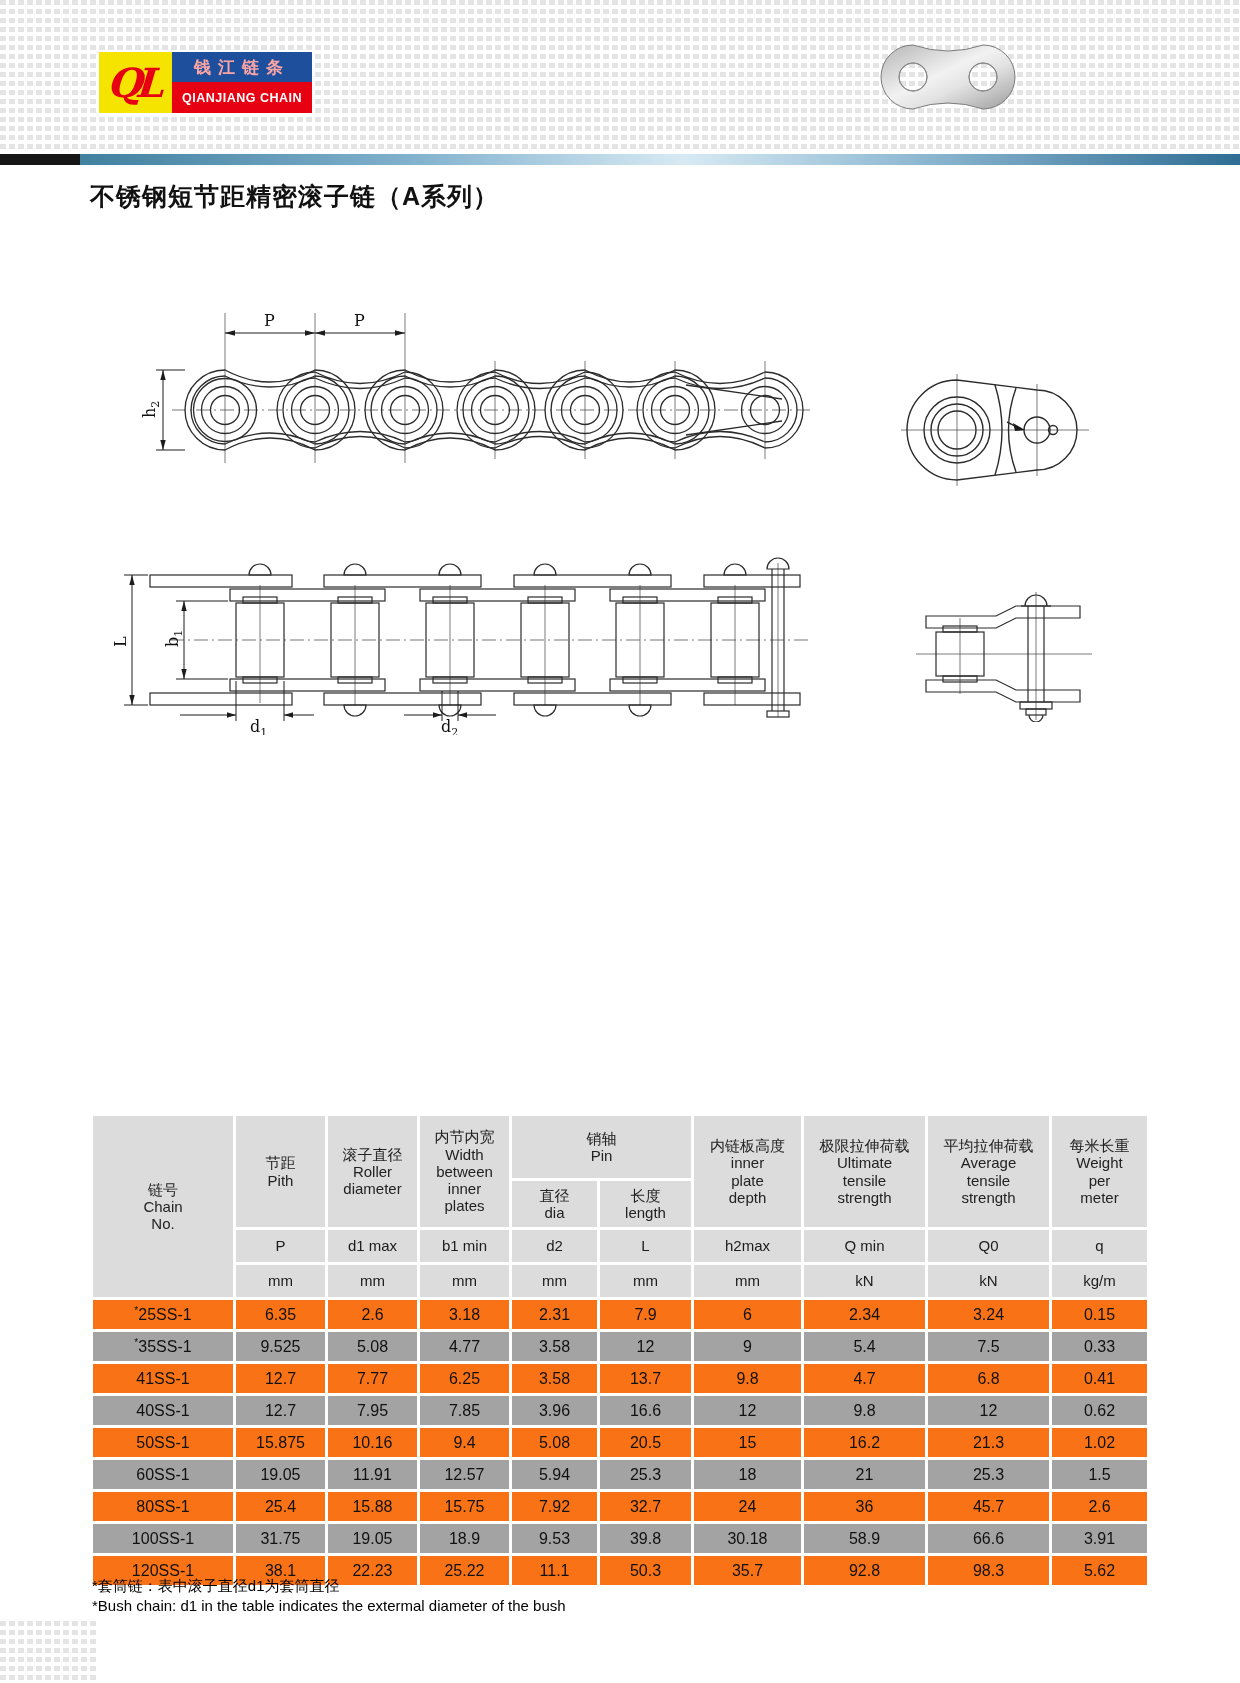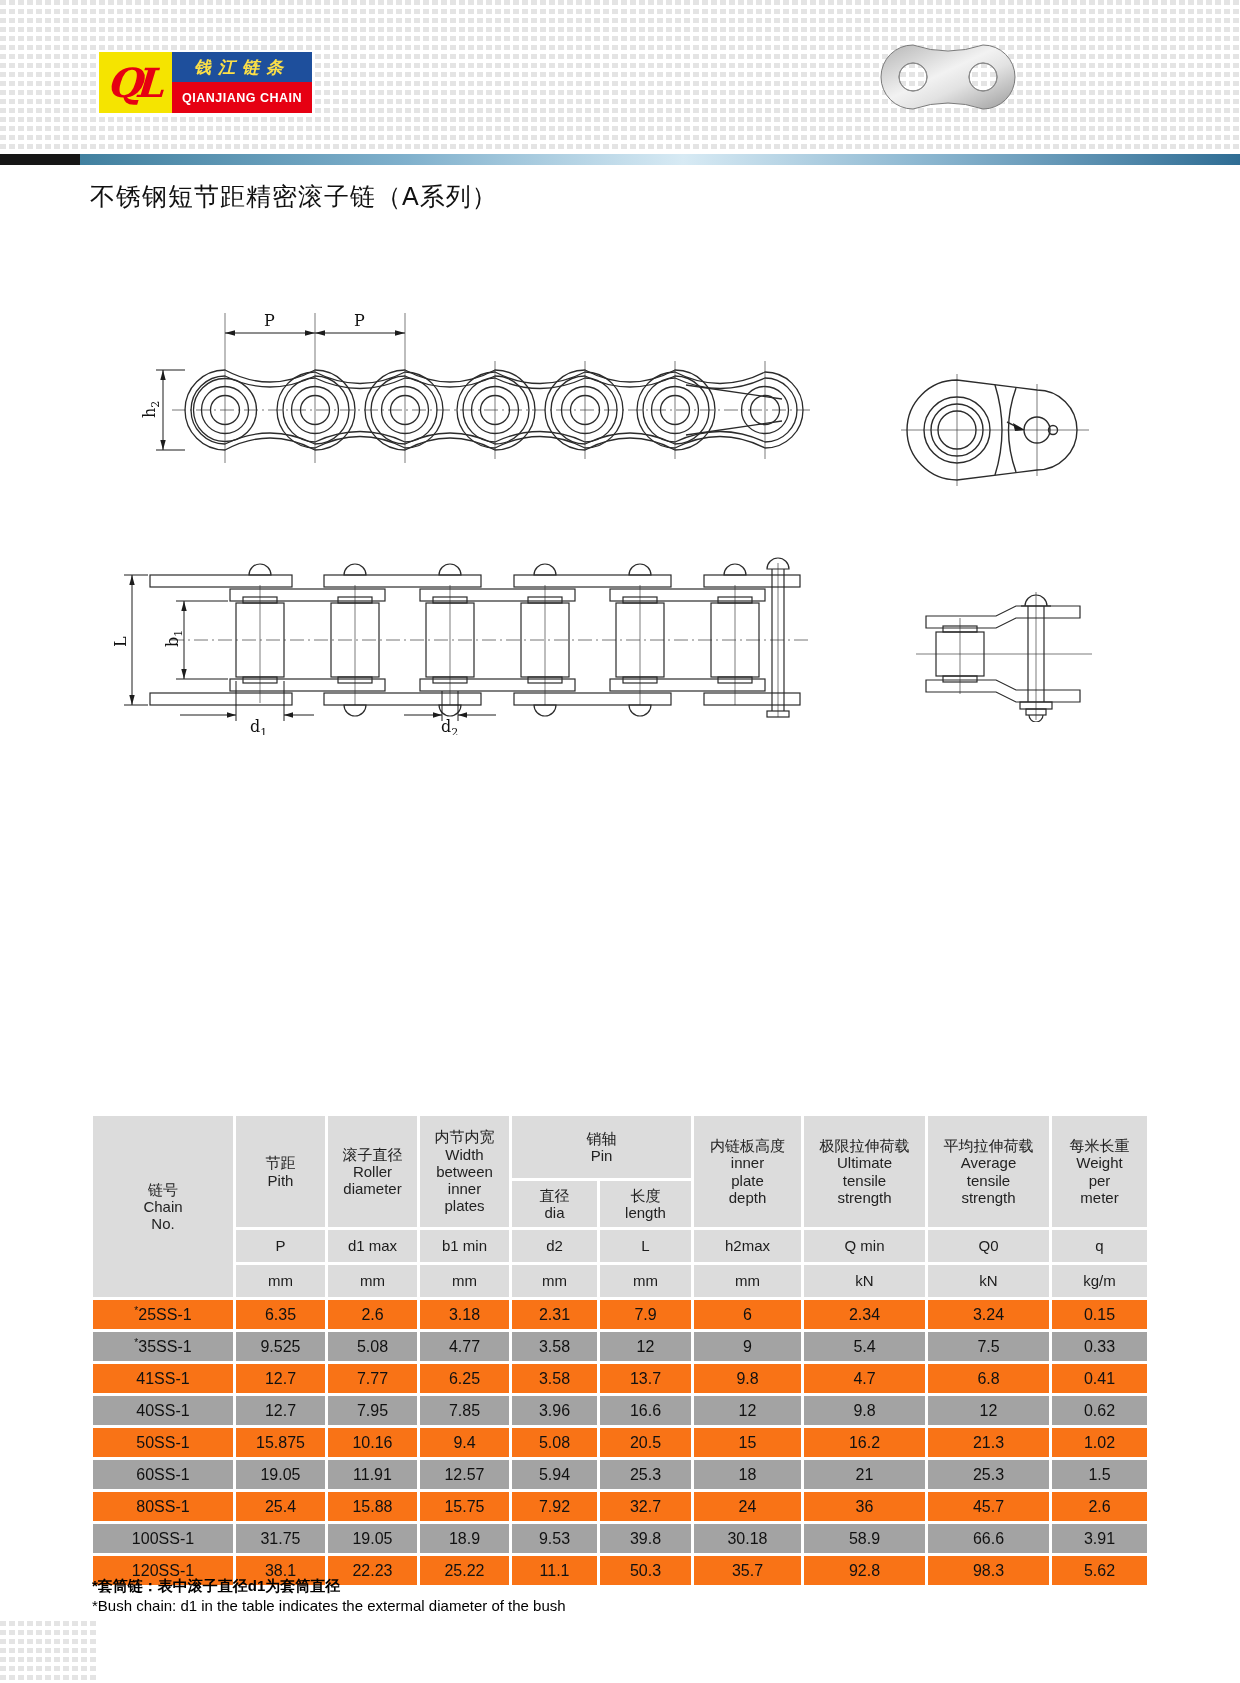--- a/index.html
+++ b/index.html
@@ -11,32 +11,32 @@
       repeating-linear-gradient(90deg, rgba(255,255,255,0) 0px, rgba(255,255,255,0) 6px, #ffffff 6px, #ffffff 9px),
       repeating-linear-gradient(180deg, #e4e4e4 0px, #e4e4e4 5px, #ffffff 5px, #ffffff 9px);}
   .header-band{position:absolute;left:0;top:0;width:1240px;height:150px;}
   .footer-band{position:absolute;left:0;top:1621px;width:96px;height:62px;}
   
   .logo{position:absolute;left:99px;top:52px;display:flex;}
   .logo-mark{width:73px;height:61px;background:#f5e400;display:flex;align-items:center;justify-content:center;}
   .logo-mark span{font-family:"DejaVu Serif","Liberation Serif",serif;font-style:italic;font-weight:bold;
       font-size:40px;color:#e60012;letter-spacing:-6px;transform:skewX(-6deg);line-height:1;}
   .logo-text{width:140px;display:flex;flex-direction:column;}
-  .logo-cn{height:30px;background:#1e4f9c;color:#fde047;font-size:17px;font-weight:bold;letter-spacing:7px;
-      display:flex;align-items:center;justify-content:center;font-style:italic;}
+  .logo-cn{height:30px;background:#1e4f9c;color:#fca5a5;font-size:17px;font-weight:bold;letter-spacing:7px;
+      display:flex;align-items:center;justify-content:center;}
   .logo-en{height:31px;background:#e60012;color:#fff;font-size:12.5px;font-weight:bold;letter-spacing:0.5px;
       display:flex;align-items:center;justify-content:center;}
   .metal-link{position:absolute;left:868px;top:38px;}
   
   .bar-black{position:absolute;left:0;top:154px;width:80px;height:11px;background:#161616;}
   .bar-blue{position:absolute;left:80px;top:154px;width:1160px;height:11px;
       background:linear-gradient(90deg,#41809f 0%,#7fb0cc 28%,#d7eaf4 52%,#8fb9d2 72%,#2f6d94 100%);}
   
   .titles{position:absolute;left:90px;top:180px;}
-  .title-cn{font-size:25px;font-weight:normal;letter-spacing:1px;}
+  .title-cn{font-size:25px;font-weight:bold;letter-spacing:1px;}
   .title-en{font-size:27px;margin-top:6px;}
   
   .svgbox{position:absolute;}
   svg text.dim{font-family:"DejaVu Serif","Liberation Serif",serif;font-size:16px;fill:#111;}
   svg text.dim tspan.sub{font-size:11px;}
   
   .spec-table{position:absolute;left:90px;top:1113px;width:1060px;border-collapse:separate;border-spacing:3px;table-layout:fixed;}
   .spec-table th,.spec-table td{background:#dcdcdc;text-align:center;vertical-align:middle;
       font-weight:normal;color:#222;padding:1px 1px;}
   .spec-table thead th{font-size:15px;line-height:1.15;}
@@ -45,21 +45,21 @@
   .hr3 th{height:30px;font-size:16px;color:#1c1c1c;}
   .hr4 th{height:30px;font-size:16px;color:#1c1c1c;}
   .spec-table tbody td{font-size:16px;height:27px;color:#111;}
   .spec-table tbody tr.dark td{background:#f97316;}
   .spec-table tbody tr.light td{background:#a3a3a3;}
   .spec-table sup{font-size:10px;vertical-align:super;line-height:0;}
   .nw{margin:0 auto;}
   .w52{width:52px;} .w58{width:58px;} .w64{width:64px;} .w70{width:70px;}
   
   .footnotes{position:absolute;left:92px;top:1576px;font-size:15px;line-height:1.35;color:#000;}
-  .fn-cn{font-weight:bold;}
+  .fn-cn{font-weight:normal;}
 </style>
 </head>
 <body>
 
 <div class="page">
 
   <div class="header-band dots"></div>
 
   <div class="logo">
     <div class="logo-mark">

